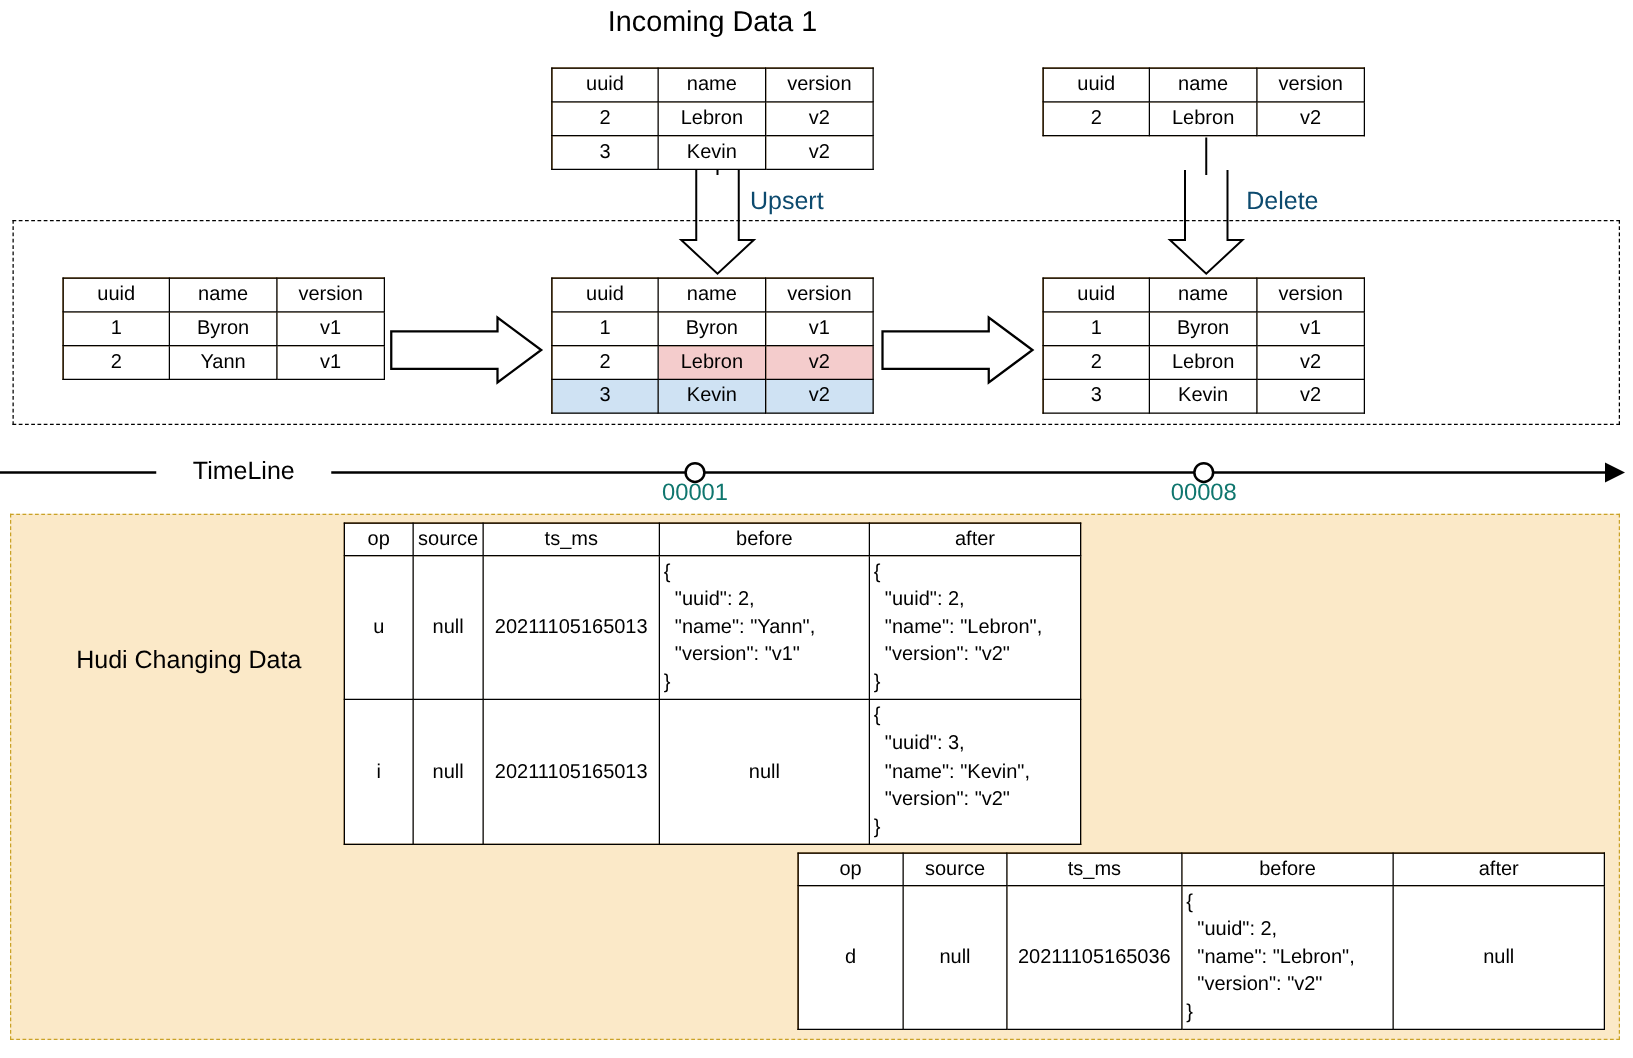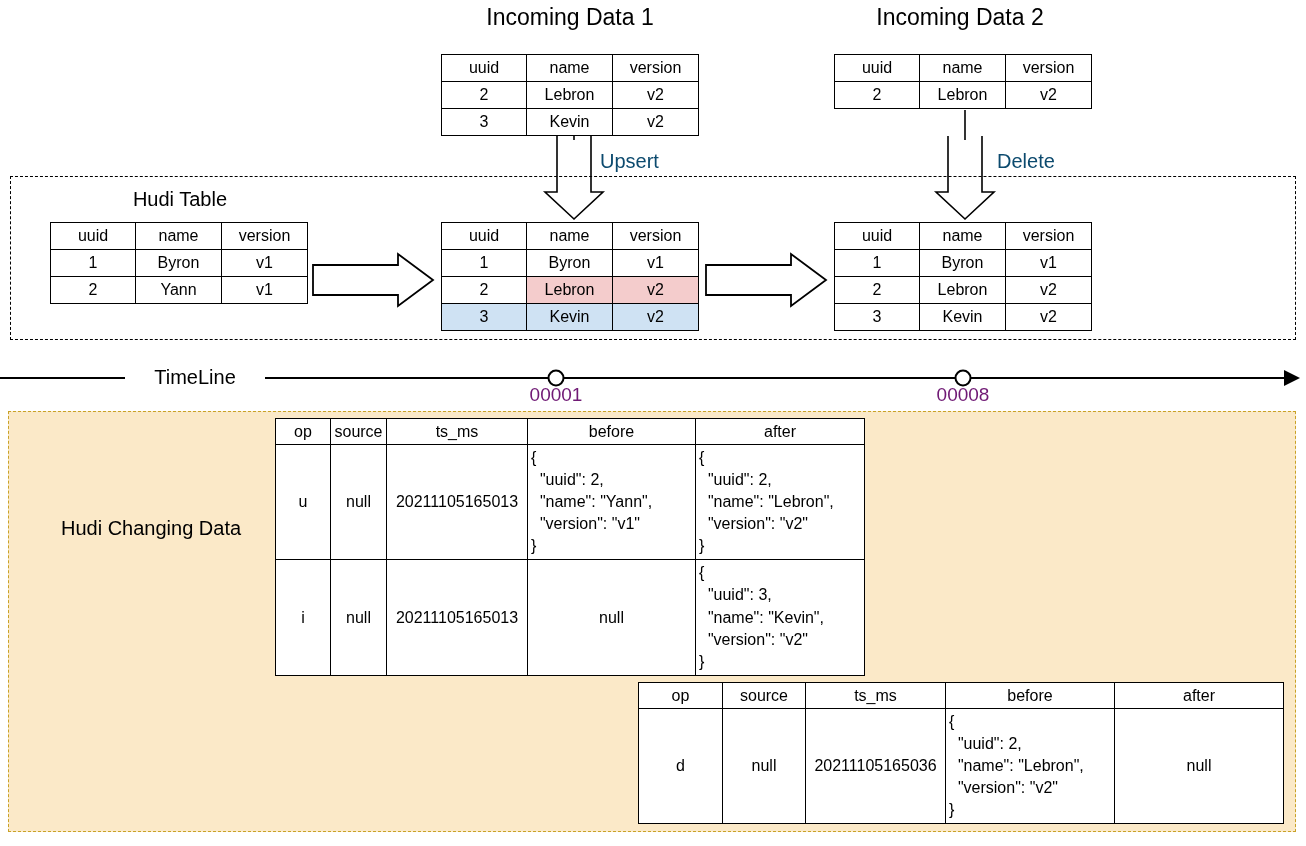--- a/index.html
+++ b/index.html
@@ -30,21 +30,21 @@
     text-align: center;
     white-space: nowrap;
   }
   .edge-label {
     font-size: 20px;
     color: #0c4a6e;
     white-space: nowrap;
   }
   .tick-label {
     font-size: 19px;
-    color: #701a75;
+    color: #0f766e;
     text-align: center;
     white-space: nowrap;
   }
 
   
   table.dtable {
     border-collapse: collapse;
     background: #a16207;
     table-layout: fixed;
   }
@@ -89,21 +89,20 @@
     border: 1.6px dashed #c9a227;
   }
   svg.overlay { position: absolute; left: 0; top: 0; overflow: visible; pointer-events: none; }
 </style>
 </head>
 <body>
 
 <div id="stage">
 
   <div class="abs diagram-title" style="left:440px; top:4px; width:260px;">Incoming Data 1</div>
-  <div class="abs diagram-title" style="left:830px; top:4px; width:260px;">Incoming Data 2</div>
 
   <div class="abs" style="left:441px; top:54px;">
     <table class="dtable rec-table">
       <tbody>
           <tr>
         <td class="c-uuid">uuid</td>
         <td class="c-name">name</td>
         <td class="c-version">version</td>
       </tr>
       <tr>
@@ -172,21 +171,20 @@
       <circle cx="556" cy="378" r="7.5" fill="#ffffff" stroke="#000" stroke-width="2"></circle>
       <circle cx="963" cy="378" r="7.5" fill="#ffffff" stroke="#000" stroke-width="2"></circle>
     </g>
   </svg>
 
   <div class="abs edge-label" style="left:600px; top:150px;">Upsert</div>
   <div class="abs edge-label" style="left:997px; top:150px;">Delete</div>
 
   <div class="abs dashed-box" style="left:10px; top:176px; width:1286px; height:164px;"></div>
 
-  <div class="abs section-label" style="left:60px; top:188px; width:240px;">Hudi Table</div>
 
   <div class="abs" style="left:50px; top:222px;">
     <table class="dtable rec-table">
       <tbody>
           <tr>
         <td class="c-uuid">uuid</td>
         <td class="c-name">name</td>
         <td class="c-version">version</td>
       </tr>
       <tr>

